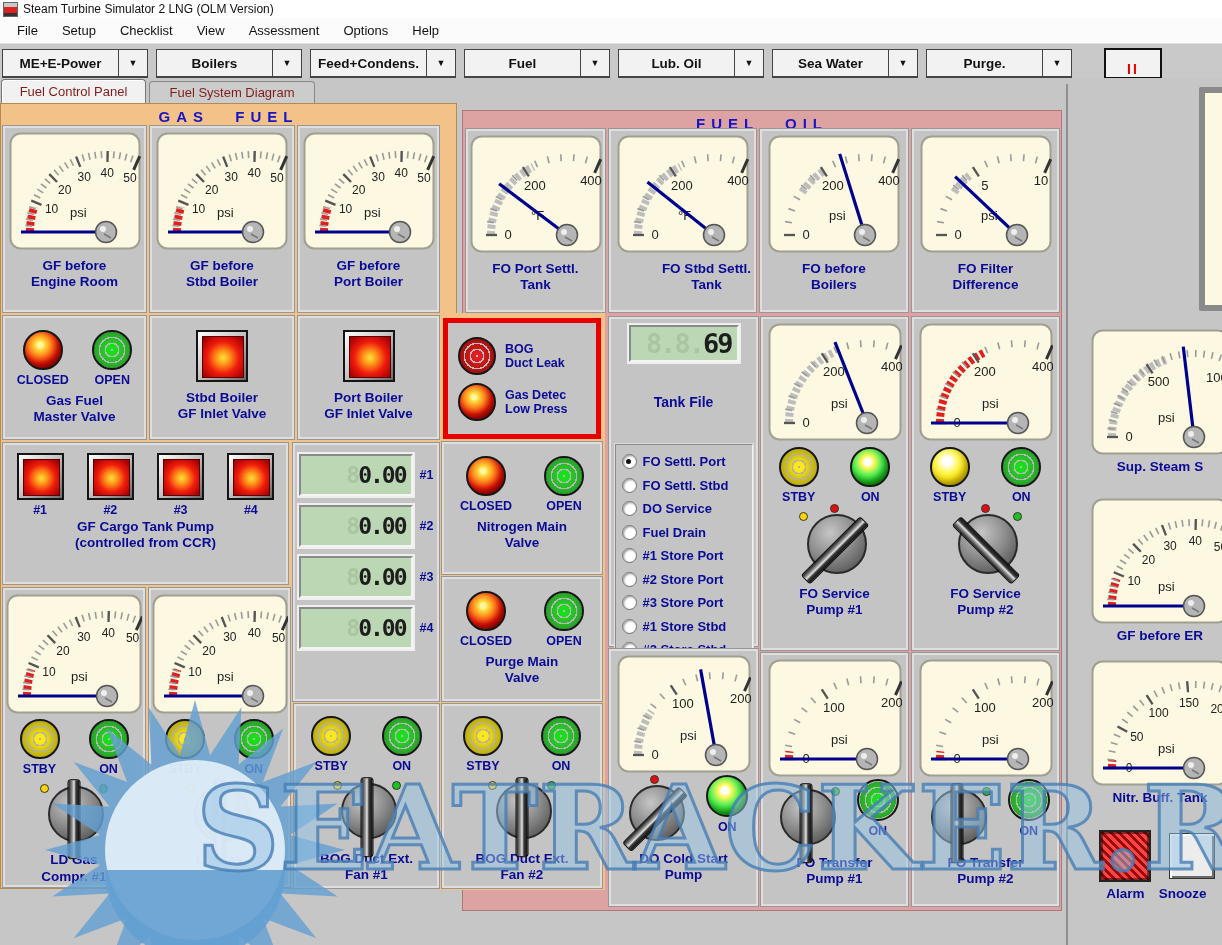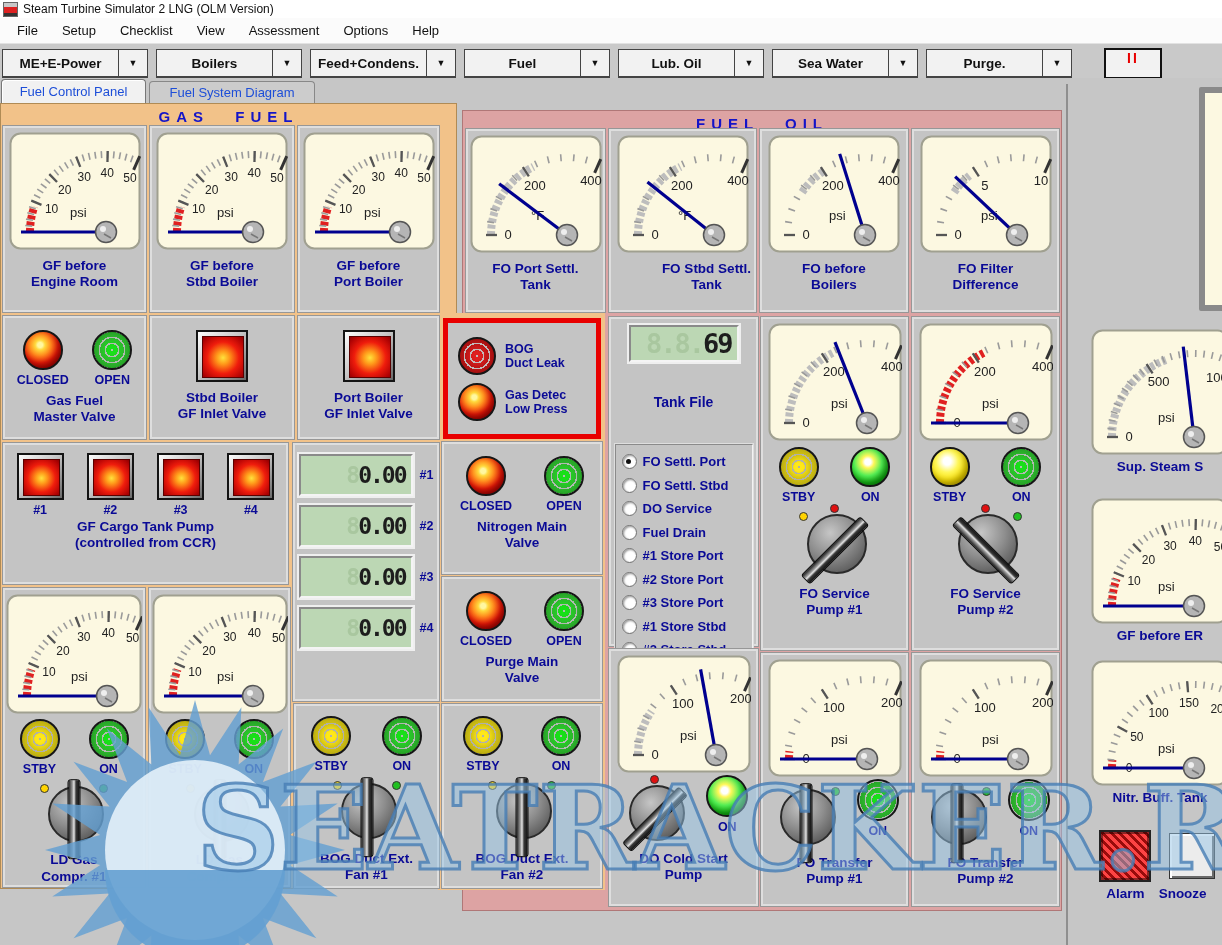--- a/index.html
+++ b/index.html
@@ -8,23 +8,23 @@
   .abs{position:absolute;box-sizing:border-box;}
   
   #titlebar{left:0;top:0;width:1222px;height:18px;background:#ffffff;display:flex;align-items:center;gap:5px;padding-left:3px;font-size:12px;color:#111;}
   #appicon{width:13px;height:13px;background:linear-gradient(180deg,#c8c8c8 0 30%,#d22 30% 75%,#333 75%);border:1px solid #666;}
   #menubar{left:0;top:18px;width:1222px;height:26px;background:#fbfbfb;display:flex;align-items:center;padding-left:8px;gap:6px;font-size:13px;color:#111;border-bottom:1px solid #e2e2e2;}
   .menu-item{padding:2px 9px;}
   #toolbar{left:0;top:44px;width:1222px;height:34px;background:#c9c9c9;}
   .tbgroup{position:absolute;top:5px;height:19px;display:flex;}
   .tbmain{height:26px;background:#f2f2f2;border:1px solid #444;border-bottom-width:2px;display:flex;align-items:center;justify-content:center;font-weight:bold;font-size:13.5px;color:#111;}
   .tbarrow{width:28px;height:26px;background:#f2f2f2;border:1px solid #444;border-left:none;border-bottom-width:2px;display:flex;align-items:center;justify-content:center;font-size:9px;color:#111;}
-  #pausebtn{position:absolute;left:1104px;top:4px;width:54px;height:27px;background:#f2f2f2;border:2px solid #111;display:flex;align-items:flex-start;justify-content:center;color:#e80000;font-weight:bold;font-size:14px;letter-spacing:2px;}
+  #pausebtn{position:absolute;left:1104px;top:4px;width:54px;height:27px;background:#f2f2f2;border:2px solid #111;display:flex;align-items:flex-end;justify-content:center;color:#e80000;font-weight:bold;font-size:14px;letter-spacing:2px;}
   #tabbar{left:0;top:78px;width:1222px;height:25px;background:#c6c6c6;}
-  .tab{position:absolute;box-sizing:border-box;font-size:13px;color:#1d4ed8;display:flex;align-items:center;justify-content:center;border:1px solid #888;border-bottom:none;border-radius:4px 4px 0 0;}
+  .tab{position:absolute;box-sizing:border-box;font-size:13px;color:#7f1d1d;display:flex;align-items:center;justify-content:center;border:1px solid #888;border-bottom:none;border-radius:4px 4px 0 0;}
   .tab.active{left:1px;top:1px;width:145px;height:24px;background:#f1f1f1;border-color:#777;box-shadow:inset 1px 1px 0 #fff;}
   .tab.inactive{left:149px;top:3px;width:166px;height:22px;background:#cccccc;}
   
   .section{border:1px solid #b08b55;}
   #sec-gas{left:0;top:103px;width:457px;height:786px;background:#f2c289;z-index:1;}
   #sec-gas-mid{left:438px;top:313px;width:167px;height:577px;background:#f2c289;z-index:2;border:none;}
   #sec-oil{left:462px;top:110px;width:600px;height:801px;background:#dda3a3;z-index:1;border-color:#b07777;}
   .sec-title{text-align:center;font-weight:bold;font-size:15px;color:#1414c8;letter-spacing:6px;word-spacing:16px;padding-top:4px;}
   #divider{left:1066px;top:84px;width:2px;height:861px;background:#8f8f8f;}
   

